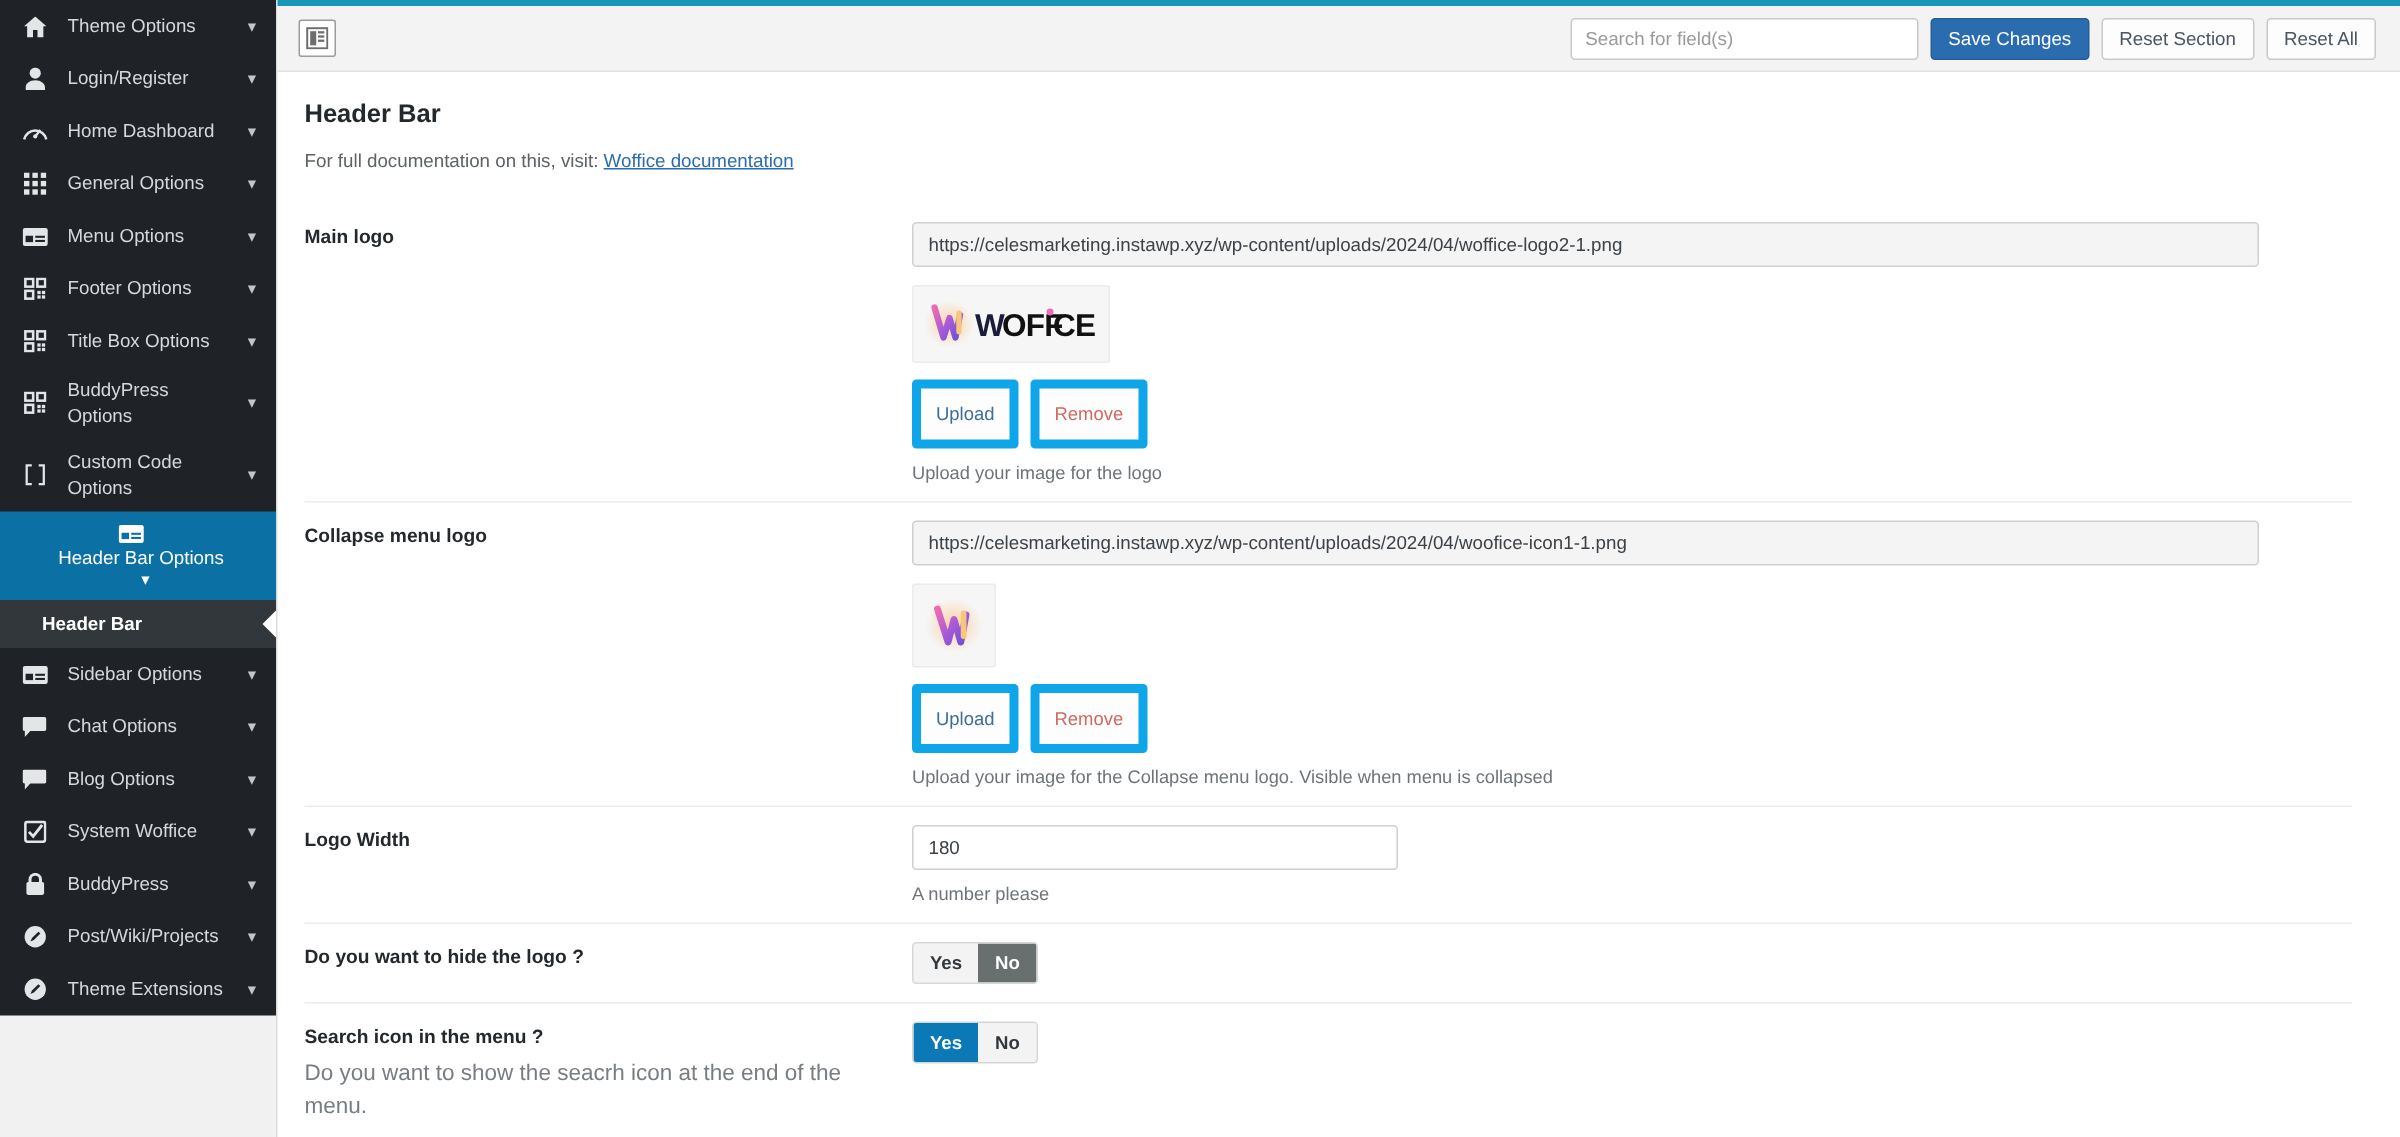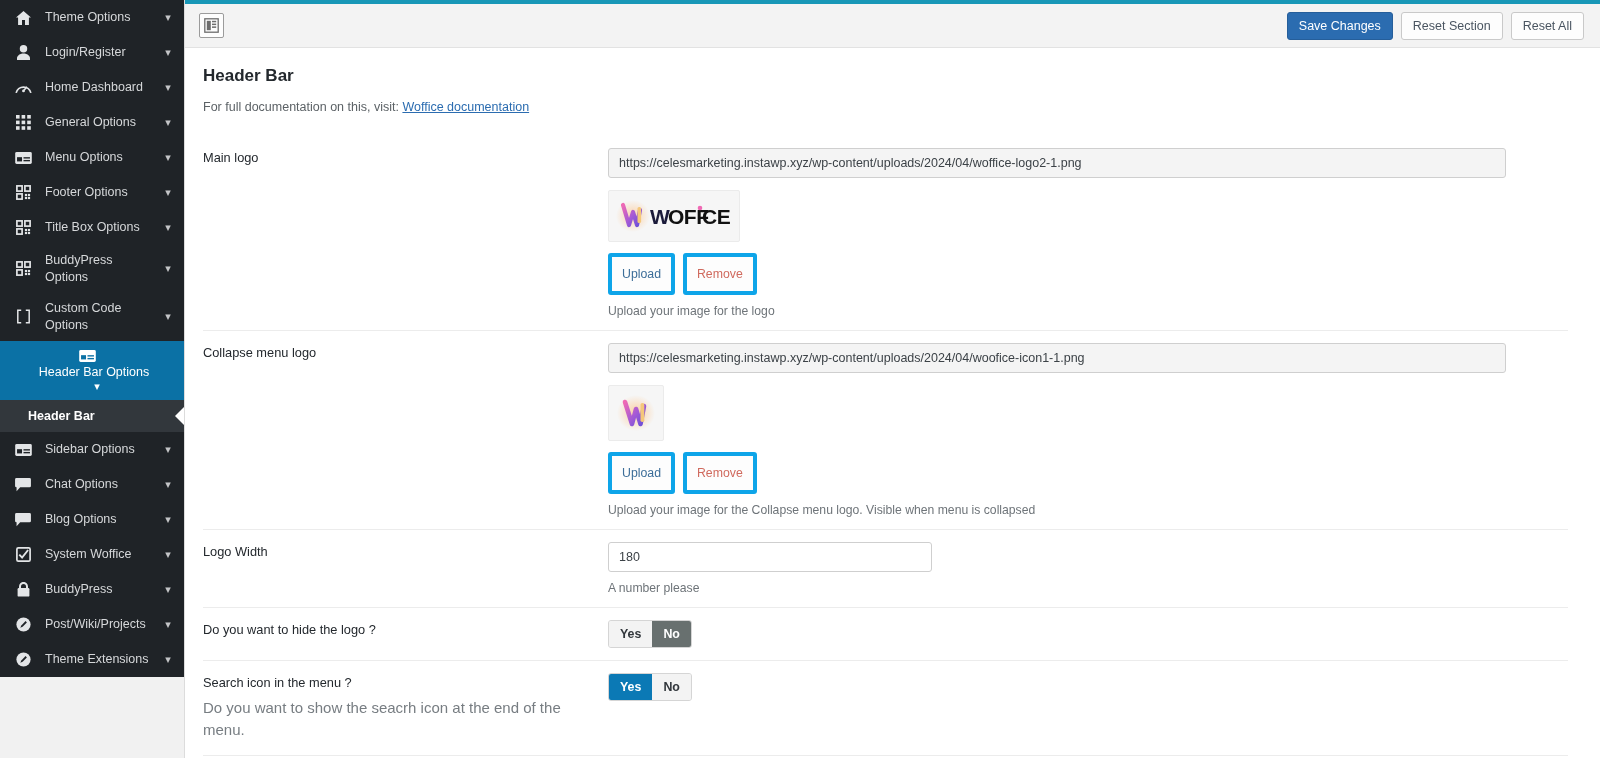--- a/index.html
+++ b/index.html
@@ -205,21 +205,21 @@
   .field-row { border-top: 1px solid #ececec; }
   .field-row.first { border-top: none; }
   .field-label-cell {
     width: 405px;
     vertical-align: top;
     padding: 14px 18px 14px 0;
   }
   .field-label {
     font-size: 12.8px;
     color: #23282d;
-    font-weight: normal;
+    font-weight: bold;
     display: block;
   }
   .field-sub {
     font-size: 15px;
     color: #777d82;
     display: block;
     margin-top: 7px;
     line-height: 1.45;
   }
   .field-ctrl-cell {
@@ -257,21 +257,21 @@
   .thumb.icon-logo { width: 56px; height: 56px; }
 
   .upload-row {
     display: flex;
     gap: 8px;
     margin-top: 11px;
   }
   .mini-btn {
     height: 26px;
     min-width: 58px;
-    border: 4px solid #0ea5e9;
+    border: 6px solid #0ea5e9;
     background: #fdfdfd;
     border-radius: 3px;
     font-size: 12.3px;
     font-family: "Liberation Sans", sans-serif;
     display: inline-flex;
     align-items: center;
     justify-content: center;
     cursor: pointer;
     padding: 17px 10px;
   }
@@ -560,20 +560,21 @@
       <div class="layout-toggle">
         <svg width="15" height="15" viewBox="0 0 15 15">
           <rect x="0.8" y="0.8" width="13.4" height="13.4" fill="none" stroke="currentColor" stroke-width="1.3"></rect>
           <rect x="2.8" y="2.8" width="4" height="9.4" fill="currentColor"></rect>
           <rect x="8" y="2.8" width="4.2" height="1.5" fill="currentColor"></rect>
           <rect x="8" y="5.6" width="4.2" height="1.5" fill="currentColor"></rect>
           <rect x="8" y="8.4" width="4.2" height="1.5" fill="currentColor"></rect>
         </svg>
       </div>
       <div class="topbar-right">
+        <input class="search-input" type="text" placeholder="Search for field(s)" style="">
         <button class="btn btn-primary">Save Changes</button>
         <button class="btn btn-default">Reset Section</button>
         <button class="btn btn-default">Reset All</button>
       </div>
     </div>
 
 
     <div class="content">
 
       <h2 class="section-title">Header Bar</h2>

